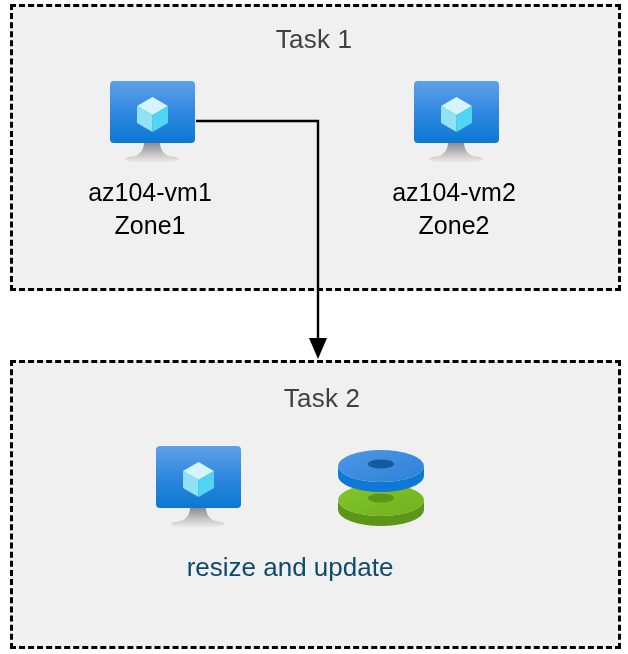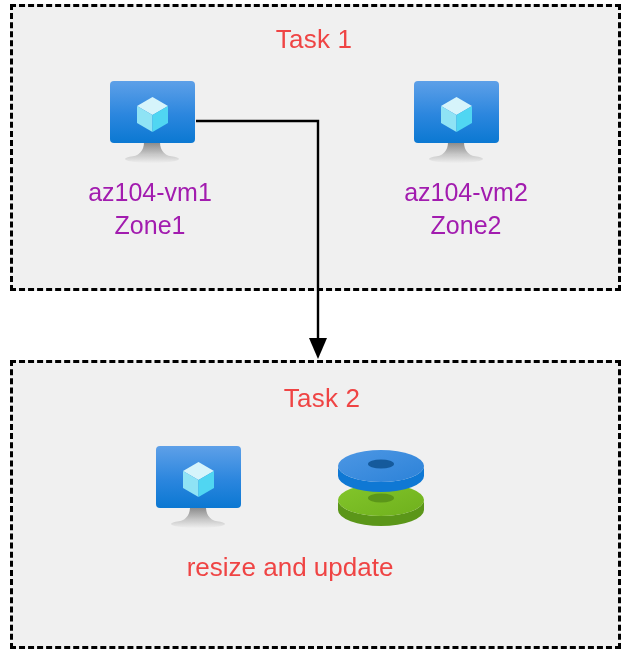--- a/index.html
+++ b/index.html
@@ -25,45 +25,45 @@
     border: 3px dashed #000000;
     box-sizing: border-box;
   }
   #task1-box { left: 10px;  top: 4px;   width: 611px; height: 287px; }
   #task2-box { left: 10px;  top: 360px; width: 611px; height: 289px; }
 
   .task-title {
     position: absolute;
     width: 100%;
     text-align: center;
-    color: #ef4444;
+    color: #404040;
     font-size: 26px;
     font-family: "Liberation Sans", sans-serif;
     letter-spacing: 0.2px;
   }
   #task1-title { top: 24px; }
   #task2-title { top: 383px; padding-left: 8px; }
 
   
   .node-label {
     position: absolute;
     text-align: center;
-    color: #a21caf;
+    color: #000000;
     font-size: 25px;
     line-height: 33px;
     font-family: "Liberation Sans", sans-serif;
     white-space: pre-line;
   }
   #vm1-label { left: 40px;  top: 176px; width: 220px; }
-  #vm2-label { left: 356px; top: 176px; width: 220px; }
+  #vm2-label { left: 344px; top: 176px; width: 220px; }
   #task2-caption {
     position: absolute;
     left: 60px; top: 552px; width: 460px;
     text-align: center;
-    color: #ef4444;
+    color: #0c4a6e;
     font-size: 26px;
     font-family: "Liberation Sans", sans-serif;
   }
 
   
   .vm-icon { position: absolute; width: 104px; height: 88px; }
   #vm1-icon { left: 110px; top: 80px; }
   #vm2-icon { left: 414px; top: 80px; }
   #vm3-icon { left: 156px; top: 445px; }
 

